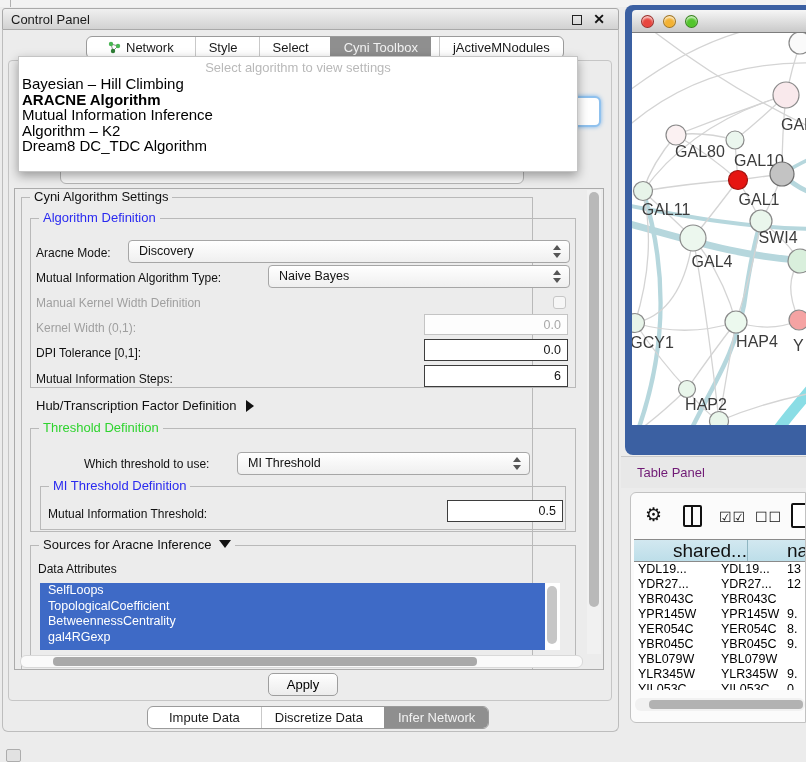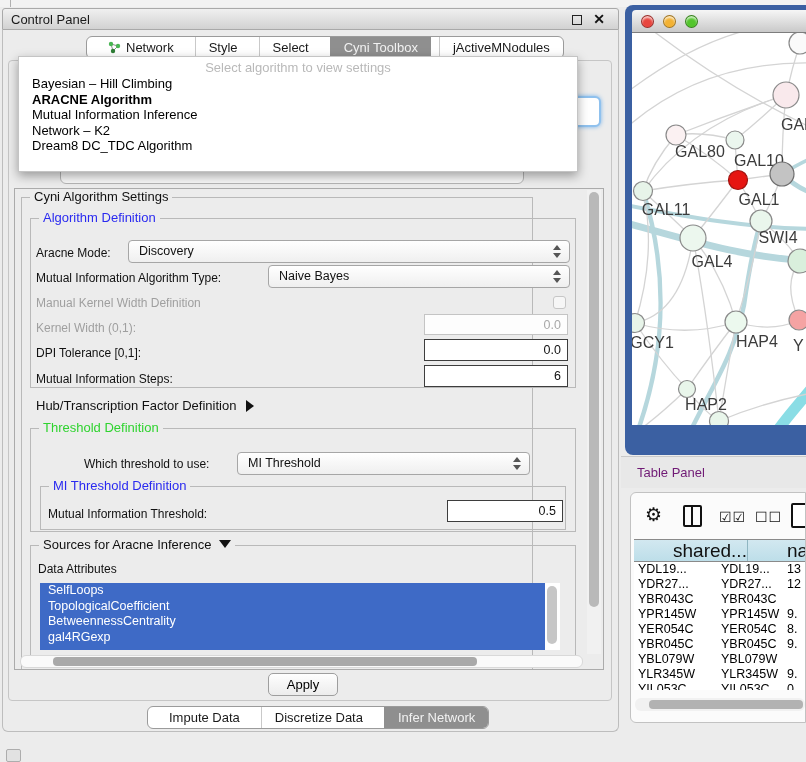--- a/index.html
+++ b/index.html
@@ -39,21 +39,21 @@
   .frag-combo { position:absolute; left:520px; top:96px; width:81px; height:31px;
     background:#fff; border:2px solid #8fc1ee; border-radius:6px;
     box-shadow:0 0 4px #7ab4ea; z-index:2; }
   .frag-combo2 { position:absolute; left:60px; top:150px; width:464px; height:34px;
     background:#f8f8f8; border:1px solid #b5b5b5; border-radius:6px; z-index:2; }
 
   
   .popup { position:absolute; left:18px; top:56px; width:560px; height:116px;
     background:#fff; border:1px solid #c4c4c4; box-shadow:0 4px 10px rgba(0,0,0,0.35); z-index:10; }
   .popup .ph { text-align:center; color:#b9b9b9; font-size:13px; padding-top:3px; height:19px; }
-  .pitem { font-size:13px; height:15.6px; line-height:15.6px; padding-left:13px; color:#000; }
+  .pitem { font-size:15px; height:15.6px; line-height:15.6px; padding-left:3px; color:#000; }
   .pitem.bold { font-weight:bold; }
 
   
   .settings { position:absolute; left:14px; top:188px; width:590px; height:482px;
     border:1px solid #ababab; background:#ececec; overflow:hidden; z-index:3; }
   .group { position:absolute; border:1px solid #b9b9b9; }
   .legend { position:absolute; top:-9px; left:8px; background:#ececec; padding:0 4px;
     font-size:13px; white-space:nowrap; }
   .lbl { position:absolute; font-size:12px; font-weight:normal; color:#111; white-space:nowrap; }
   .lbl.dis { color:#9f9f9f; }
@@ -184,21 +184,21 @@
 
   <div class="frag-combo"></div>
   <div class="frag-combo2"></div>
 
   <div class="popup">
     <div class="ph">Select algorithm to view settings</div>
     <div id="popup-items">
         <div class="pitem">Bayesian – Hill Climbing</div>
         <div class="pitem bold">ARACNE Algorithm</div>
         <div class="pitem">Mutual Information Inference</div>
-        <div class="pitem">Network – K2</div>
+        <div class="pitem">Algorithm – K2</div>
         <div class="pitem">Dream8 DC_TDC Algorithm</div>
       </div>
   </div>
 
   <div class="settings">
     <div class="group" style="left:6px; top:8px; width:512px; height:480px;">
       <span class="legend">Cyni Algorithm Settings</span>
     </div>
   </div>
 

